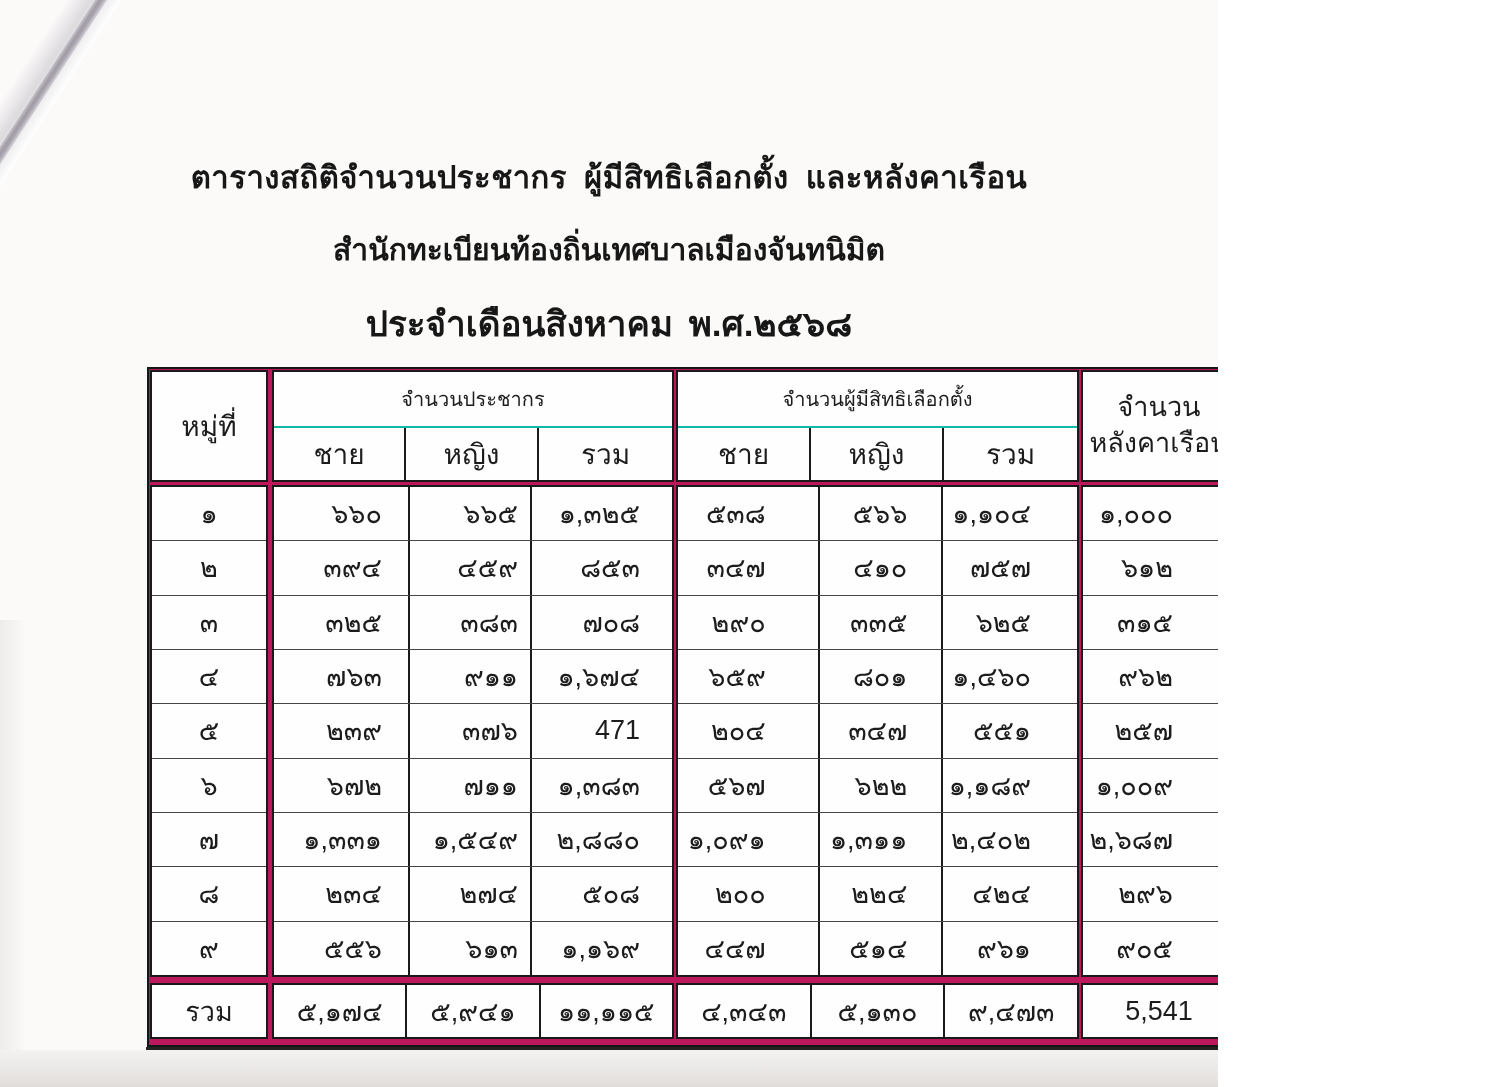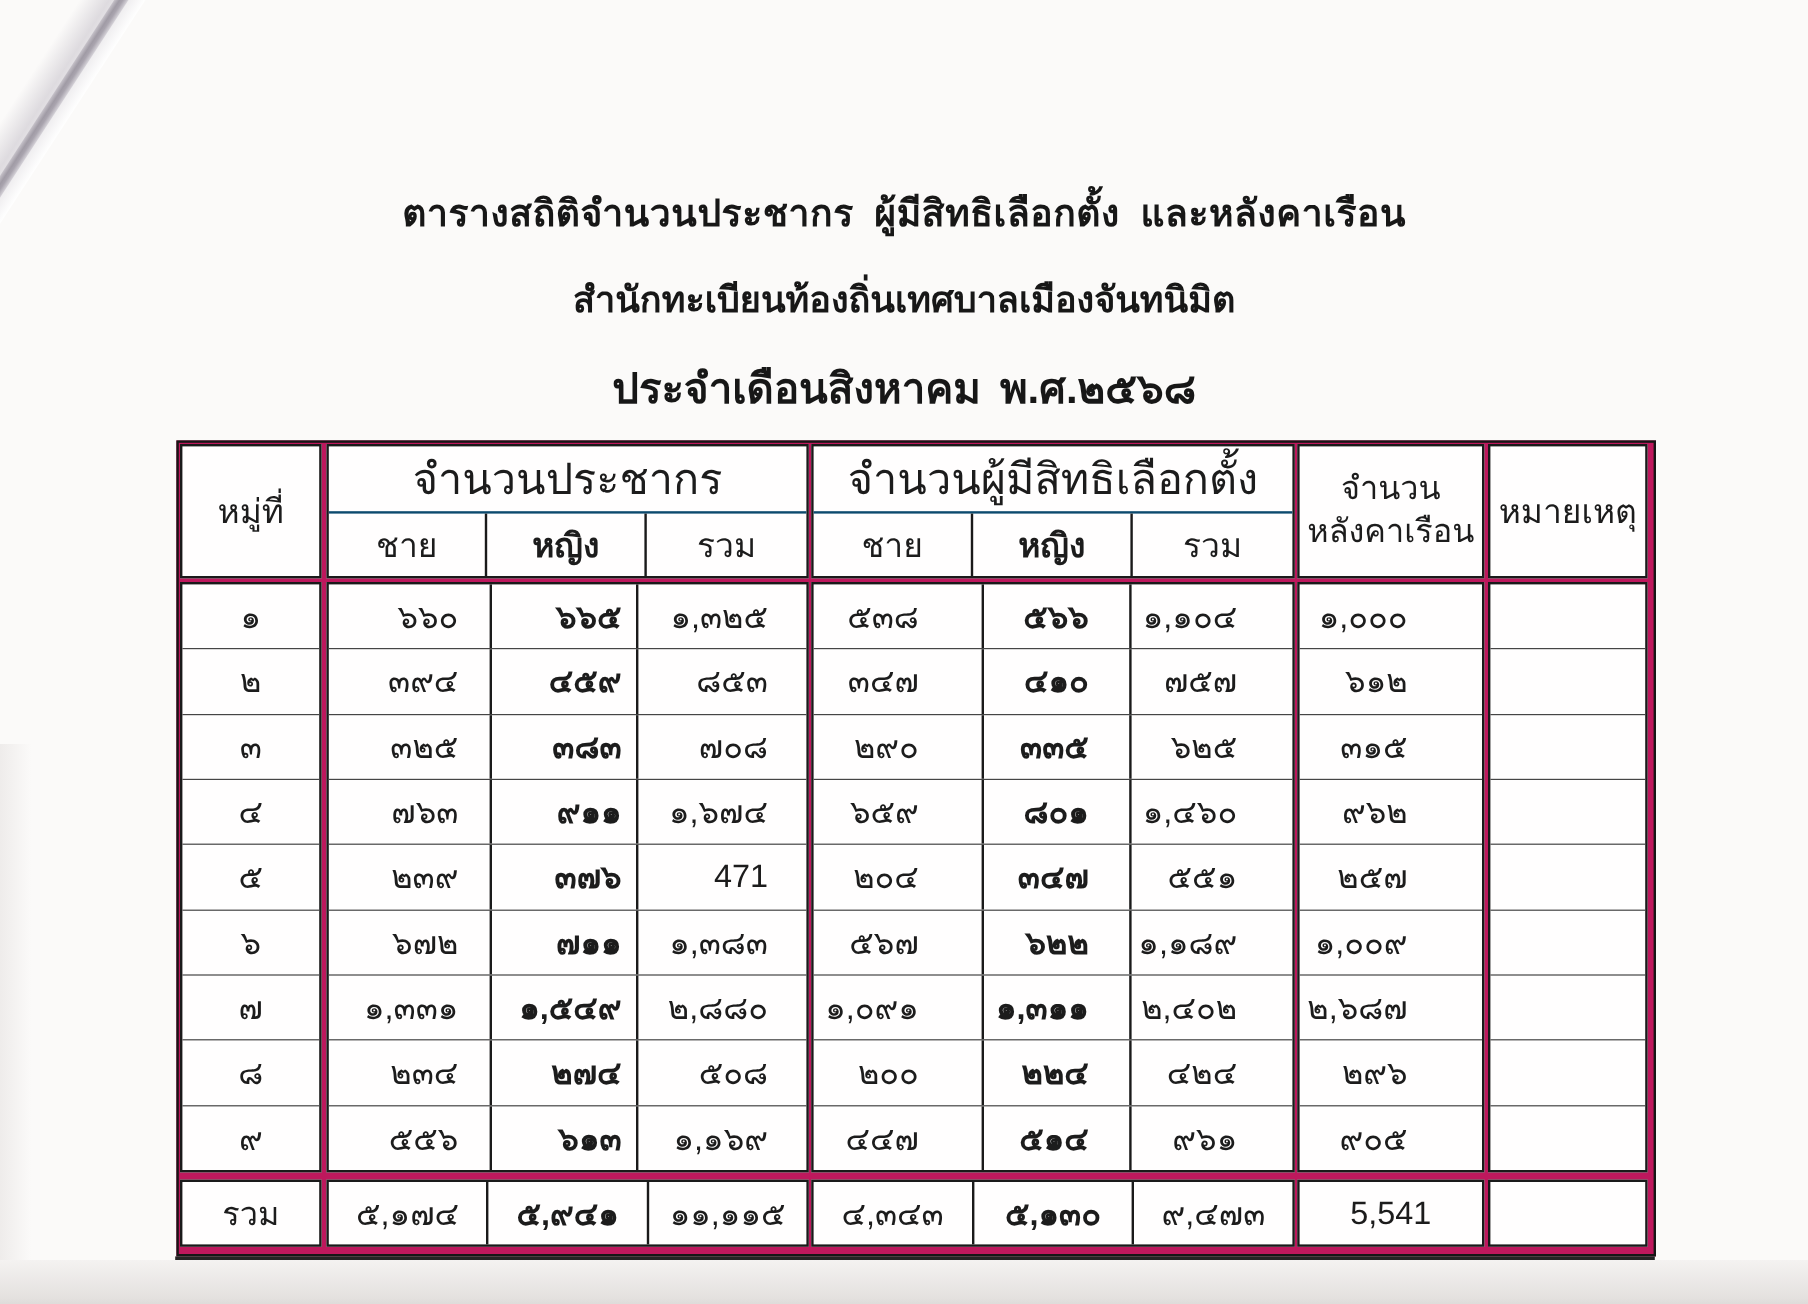--- a/index.html
+++ b/index.html
@@ -1,18 +1,18 @@
 <!DOCTYPE html>
 <html><head>
 <meta charset="utf-8">
 <style>
   html,body{margin:0;padding:0;}
   .page{
     position:relative;
-    width:1507px;height:1087px;
+    width:1218px;height:1087px;
     background:#fbfaf9;
     overflow:hidden;
     font-family:"Liberation Sans", sans-serif;
     color:#1c1c1c;
   }
   
   .streak-halo{
     position:absolute;left:22px;top:-50px;width:46px;height:250px;
     transform:rotate(33deg);
     background:linear-gradient(90deg,rgba(214,211,216,0) 0%,rgba(206,202,209,.65) 45%,rgba(255,255,255,.95) 100%);
@@ -57,25 +57,25 @@
   .col-g4{left:932px;width:156px;}
   .col-g5{left:1091px;width:133px;}
   
   .band-hdr{top:1px;height:112px;}
   .band-body{top:116px;height:492px;}
   .band-total{top:614px;height:56px;}
   
   .hdr-single{display:flex;align-items:center;justify-content:center;font-size:28px;}
   .hdr-stack{display:flex;flex-direction:column;align-items:center;justify-content:center;font-size:27px;line-height:1.32;white-space:nowrap;}
   .hdr-group{display:flex;flex-direction:column;}
-  .hdr-top{height:54px;border-bottom:2px solid #0c4a6e;display:flex;align-items:center;justify-content:center;font-size:36px;white-space:nowrap;}
+  .hdr-top{height:54px;border-bottom:2px solid #14b8a6;display:flex;align-items:center;justify-content:center;font-size:20px;white-space:nowrap;}
   .hdr-cells{flex:1;display:flex;}
   .hdr-cell{display:flex;align-items:center;justify-content:center;font-size:28px;}
   .w1{width:130px;flex:none;}
-  .w2{width:131px;flex:none;border-left:2px solid #1a1a1a;font-weight:bold;}
+  .w2{width:131px;flex:none;border-left:2px solid #1a1a1a;}
   .w3{flex:1;border-left:2px solid #1a1a1a;}
   .w1b{width:131px;flex:none;}
   
   .body-box{display:flex;flex-direction:column;}
   .b-row{flex:1;display:flex;min-height:0;}
   .b-row + .b-row{border-top:1px solid #454545;}
   .b-cell{display:flex;align-items:center;font-size:27px;flex:1;min-width:0;}
   .c-center{justify-content:center;}
   .num{justify-content:flex-end;}
   .pr-a{padding-right:26px;text-align:right;}

